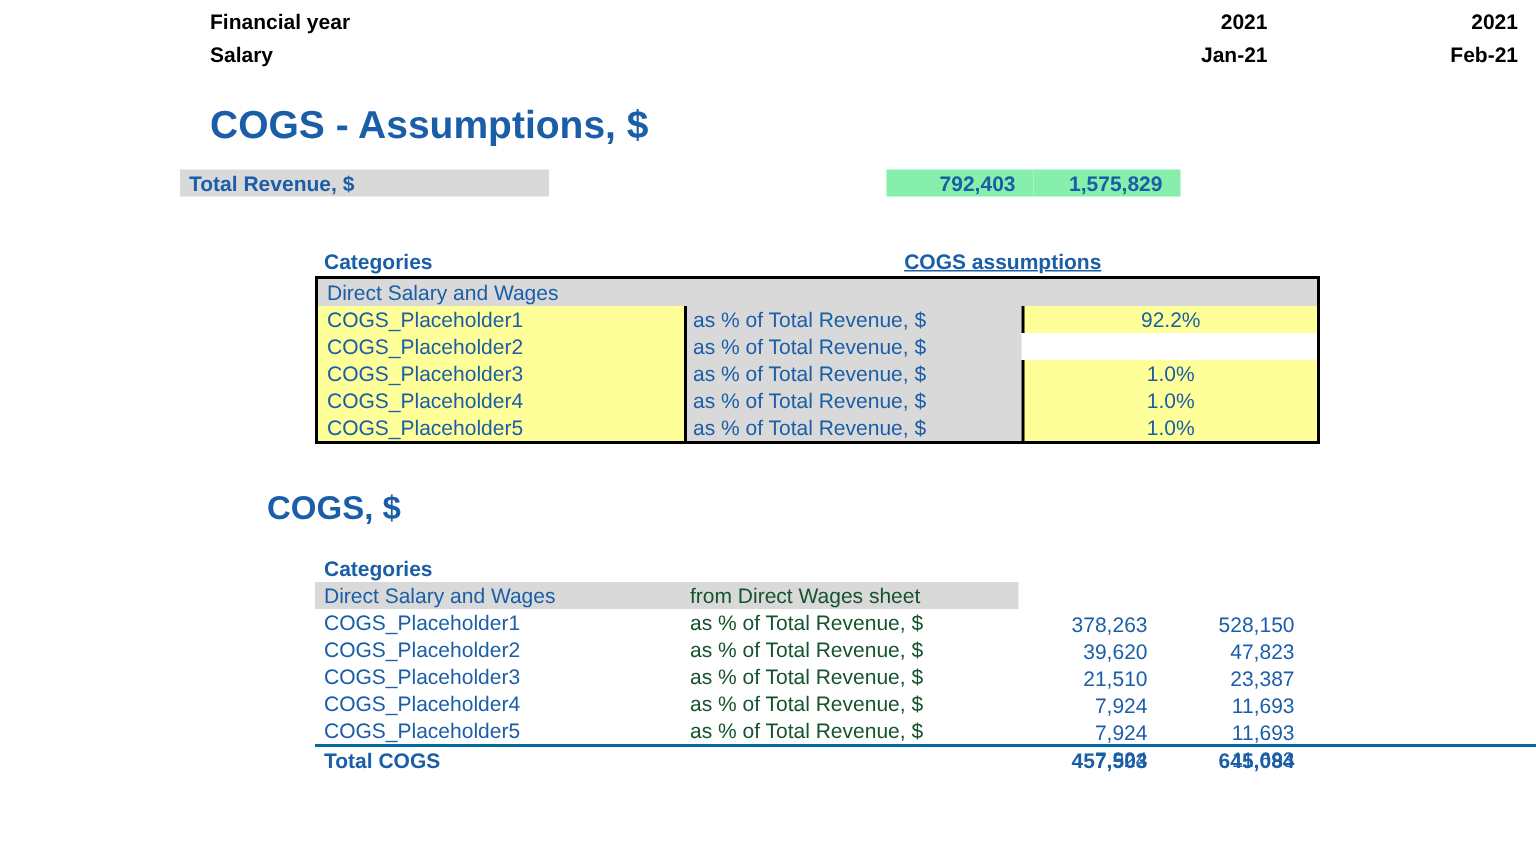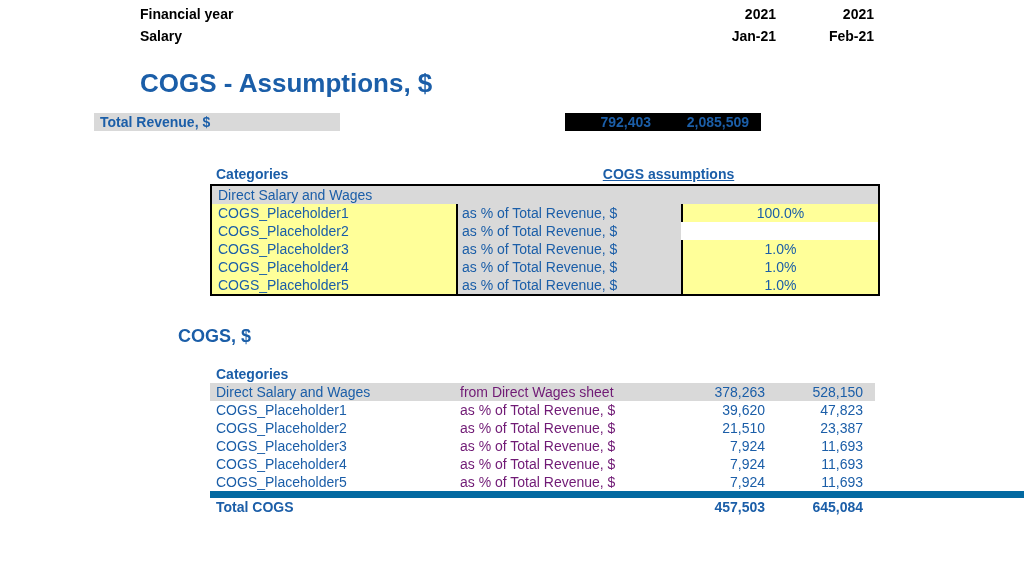--- a/index.html
+++ b/index.html
@@ -9,20 +9,21 @@
     font-family: Tahoma, Arial, sans-serif;
     background: #fff;
     width: 1024px;
     height: 577px;
     position: relative;
     font-size: 14px;
   }
   .header-row {
     display: flex;
     padding: 6px 0 0 140px;
+    justify-content: space-between;
   }
   .header-label {
     font-weight: bold;
     color: #000;
     width: 550px;
   }
   .header-val {
     width: 98px;
     text-align: right;
     font-weight: bold;
@@ -33,39 +34,39 @@
     color: #1b5ea8;
     font-weight: bold;
     font-size: 26px;
     padding: 24px 12px 14px 140px;
   }
   .row {
     display: flex;
     align-items: center;
     height: 17px;
   }
-  .indent2 { padding-left: 94px; }
+  .indent2 { padding-left: 120px; }
   .bold { font-weight: bold; }
   .rev-label {
     width: 246px;
     padding-left: 6px;
     color: #1b5ea8;
     font-weight: bold;
     background: #d9d9d9;
     height: 18px;
     line-height: 18px;
   }
   .rev-gap { width: 225px; }
   .rev-num {
     width: 98px;
     text-align: right;
     padding-right: 12px;
     color: #1b5ea8;
     font-weight: bold;
-    background: #000000;
+    background: #86efac;
     height: 18px;
     line-height: 18px;
   }
   .gap-v { height: 36px; }
 
   .section-hdr {
     display: flex;
     padding-left: 210px;
     height: 18px;
   }
@@ -116,55 +117,56 @@
     width: 197px;
     text-align: center;
     color: #1b5ea8;
     background: #ffff99;
     border-left: 2px solid #000;
   }
 
   .cogs-title {
     color: #1b5ea8;
     font-weight: bold;
-    font-size: 18px;
+    font-size: 22px;
     padding: 30px 0 18px 178px;
   }
 
   .cogs-table {
     padding-left: 210px;
   }
   .cogs-row {
     display: flex;
     height: 18px;
     line-height: 18px;
   }
   .c-cat {
     width: 246px;
     padding-left: 6px;
     color: #1b5ea8;
   }
   .c-basis {
     width: 223px;
     padding-left: 4px;
-    color: #701a75;
+    color: #14532d;
   }
   .c-val {
     width: 98px;
     text-align: right;
     padding-right: 12px;
     color: #1b5ea8;
+    margin-top: 19px;
   }
   .bb-dsw .c-cat,
   .bb-dsw .c-basis,
   .bb-dsw .c-val {
     background: #d9d9d9;
   }
   .bb-total {
-    border-top: 7px solid #0369a1;
+    border-top: 2px solid #0369a1;
   }
   .c-total-label {
     width: 469px;
     padding-left: 6px;
     color: #1b5ea8;
     font-weight: bold;
   }
   .c-total-val {
     width: 98px;
     text-align: right;
@@ -186,38 +188,38 @@
   <div class="header-val">Jan-21</div>
   <div class="header-val">Feb-21</div>
 </div>
 
 <div class="title">COGS - Assumptions, $</div>
 
 <div class="row indent2">
   <div class="rev-label">Total Revenue, $</div>
   <div class="rev-gap"></div>
   <div class="rev-num">792,403</div>
-  <div class="rev-num">2,085,509</div>
+  <div class="rev-num">1,575,829</div>
 </div>
 
 <div class="gap-v"></div>
 
 <div class="section-hdr">
   <div class="cat-label">Categories</div>
   <div class="cogs-assump-label">COGS assumptions</div>
 </div>
 
 <div class="assump-box">
   <div class="assump-row">
     <div class="cat-cell-wide">Direct Salary and Wages</div>
   </div>
   <div class="assump-row">
     <div class="cat-cell-y">COGS_Placeholder1</div>
     <div class="basis-cell">as % of Total Revenue, $</div>
-    <div class="pct-cell">100.0%</div>
+    <div class="pct-cell">92.2%</div>
   </div>
   <div class="assump-row">
     <div class="cat-cell-y">COGS_Placeholder2</div>
     <div class="basis-cell">as % of Total Revenue, $</div>
   </div>
   <div class="assump-row">
     <div class="cat-cell-y">COGS_Placeholder3</div>
     <div class="basis-cell">as % of Total Revenue, $</div>
     <div class="pct-cell">1.0%</div>
   </div>

